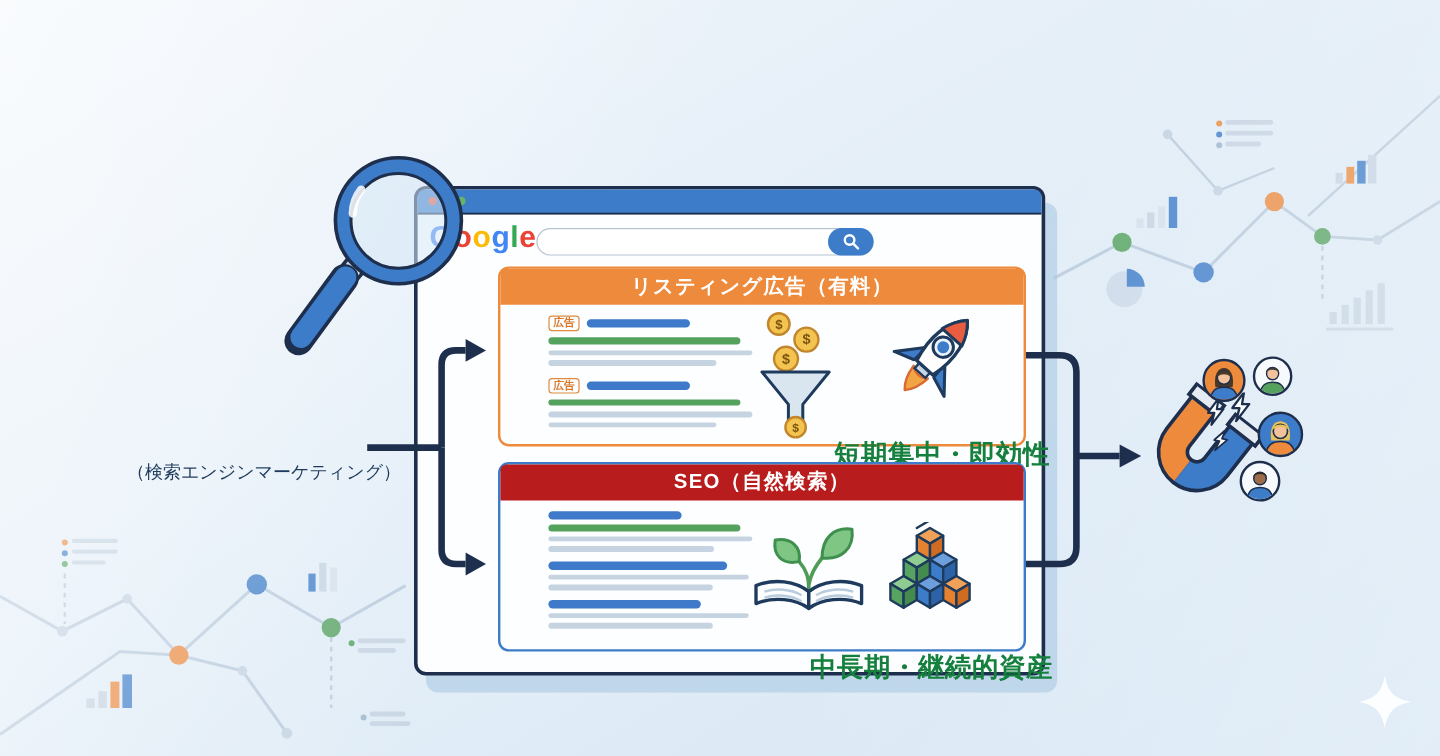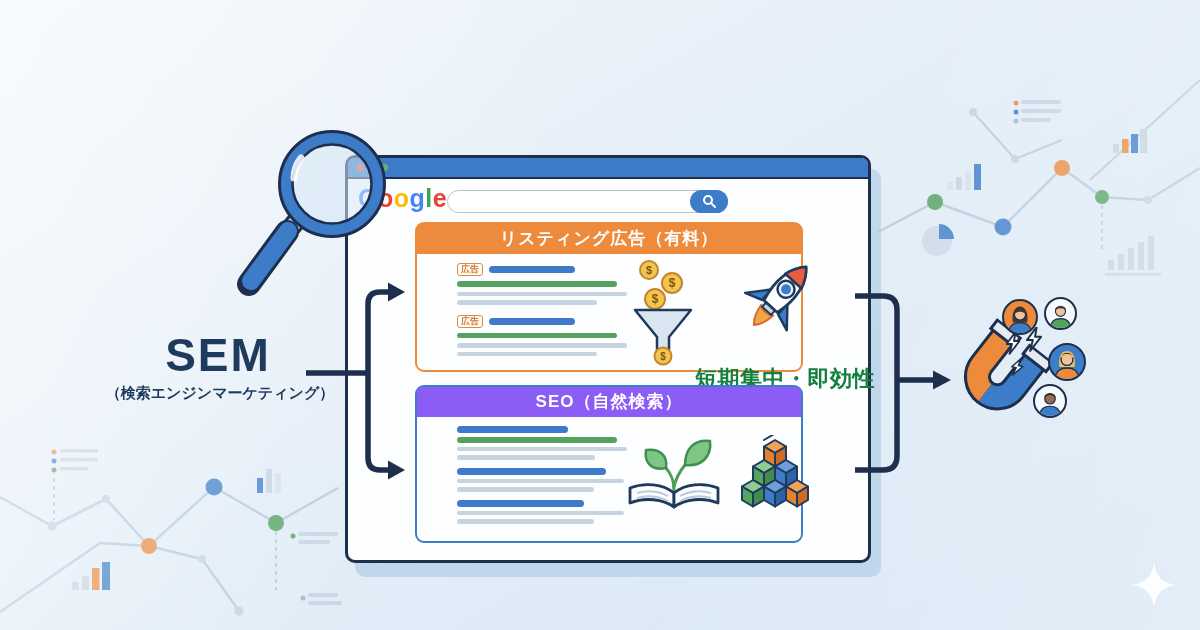--- a/index.html
+++ b/index.html
@@ -22,21 +22,21 @@
   .dots{position:absolute;left:9px;top:6px;display:flex;gap:5px;}
   .dot{width:7px;height:7px;border-radius:50%;}
   .dot.r{background:#E25C4A}.dot.y{background:#E9C14D}.dot.g{background:#67B26B}
   .glogo{position:absolute;left:10px;top:26px;font-size:25px;font-weight:700;letter-spacing:.5px;}
   .searchbar{position:absolute;left:99px;top:32px;width:281px;height:23px;background:#fff;
     border:1.5px solid #B6C3D1;border-radius:12px;box-sizing:border-box;}
   .searchbtn{position:absolute;right:-1px;top:-1px;width:38px;height:23px;background:#3D7CC9;
     border-radius:12px;display:flex;align-items:center;justify-content:center;}
 
   
-  .panel{position:absolute;left:67px;width:388px;background:#FDFEFF;border-radius:9px;box-sizing:border-box;}
+  .panel{position:absolute;left:67px;width:440px;background:#FDFEFF;border-radius:9px;box-sizing:border-box;}
   .panel.listing{top:64px;height:150px;border:2.5px solid #ED8A3C;}
   .panel.seo{top:227px;height:158px;border:2.5px solid #3D7CC9;}
   .panel-header{height:30px;line-height:30px;text-align:center;color:#fff;
     font-size:17px;font-weight:800;letter-spacing:1px;border-radius:5px 5px 0 0;}
   .panel-body{position:relative;height:calc(100% - 30px);}
   .serp{position:absolute;left:11px;top:9px;margin-left:29px;}
   .bar{display:block;border-radius:3px;background:#C6D4E2;}
   .bar.blue{background:#3E7AC9;height:7px;border-radius:3.5px;}
   .bar.green{background:#55A25F;height:5.5px;}
   .bar.gray{height:4.5px;}
@@ -47,21 +47,21 @@
   .caption{position:absolute;font-size:22px;font-weight:800;color:#15803d;
     letter-spacing:.5px;white-space:nowrap;}
   .cap-listing{left:278px;top:110px;}
   .cap-seo{left:258px;top:124px;}
   .icon-abs{position:absolute;}
 
   
   .sem-big{position:absolute;left:118px;top:328px;width:200px;text-align:center;z-index:3;
     font-size:46px;font-weight:900;color:#1E3A5C;letter-spacing:2px;}
   .sem-sub{position:absolute;left:100px;top:384px;width:240px;text-align:center;z-index:3;
-    font-size:15px;font-weight:700;color:#1E3A5C;}
+    font-size:15px;font-weight:400;color:#1E3A5C;}
   .connectors{position:absolute;left:0;top:0;z-index:3;pointer-events:none;}
 
   
   .magnifier{position:absolute;left:235px;top:118px;z-index:4;}
 
   
   .magnet{position:absolute;left:945px;top:330px;width:100px;height:100px;z-index:3;
     transform:rotate(38deg);}
   .bolt{position:absolute;z-index:3;}
   .avatar{position:absolute;border-radius:50%;border:2.5px solid #1E2F4D;overflow:hidden;
@@ -238,21 +238,21 @@
             <circle cx="41" cy="33" r="8.5" fill="#EAF2FA" stroke="#1E3A5C" stroke-width="2.5"></circle>
             <circle cx="41" cy="33" r="5" fill="#3D7CC9"></circle>
           </g>
         </svg>
 
         <div class="caption cap-listing">短期集中・即効性</div>
       </div>
     </div>
 
     <div class="panel seo">
-      <div class="panel-header" style="background-color: #8b5cf6; text-align: center;">SEO（自然検索）</div>
+      <div class="panel-header" style="background-color: #b91c1c; text-align: center;">SEO（自然検索）</div>
       <div class="panel-body">
         <div class="serp">
           <span class="bar blue" style="width:111px"></span>
           <span class="bar green mt4" style="width:160px"></span>
           <span class="bar gray mt4" style="width:170px"></span>
           <span class="bar gray mt4" style="width:138px"></span>
           <span class="bar blue mt8" style="width:149px"></span>
           <span class="bar gray mt4" style="width:167px"></span>
           <span class="bar gray mt4" style="width:137px"></span>
           <span class="bar blue mt8" style="width:127px"></span>
@@ -295,20 +295,21 @@
             <path d="M29 51.5 l0 13.5 -11 6.5 0 -13.5 Z" fill="#448C4E"></path>
             <path d="M29 45 l11 6.5 11 -6.5 -11 -6.5 Z" transform="translate(0,6.5)" fill="#6E9FDD"></path>
             <path d="M29 51.5 l0 13.5 11 6.5 0 -13.5 Z" fill="#3D7CC9"></path>
             <path d="M51 51.5 l0 13.5 -11 6.5 0 -13.5 Z" fill="#2E62A6"></path>
             <path d="M51 45 l11 6.5 11 -6.5 -11 -6.5 Z" transform="translate(0,6.5)" fill="#F2A258"></path>
             <path d="M51 51.5 l0 13.5 11 6.5 0 -13.5 Z" fill="#E5812F"></path>
             <path d="M73 51.5 l0 13.5 -11 6.5 0 -13.5 Z" fill="#D06B22"></path>
           </g>
         </svg>
 
+        <div class="caption cap-seo">中長期・継続的資産</div>
       </div>
     </div>
   </div>
 
   <svg class="connectors" width="1200" height="630" viewBox="0 0 1200 630">
     <g stroke="#1E2F4D" stroke-width="5.5" fill="none">
       <path d="M306 373 H368"></path>
       <path d="M368 373 V304 Q368 292 380 292 H388"></path>
       <path d="M368 373 V458 Q368 470 380 470 H388"></path>
     </g>
@@ -326,21 +327,20 @@
     <line x1="63" y1="101" x2="54" y2="112" stroke="#1E2F4D" stroke-width="20"></line>
     <line x1="63" y1="101" x2="55" y2="111" stroke="#CBD9E6" stroke-width="14"></line>
     <line x1="52" y1="114" x2="14" y2="166" stroke="#1E2F4D" stroke-width="24" stroke-linecap="round"></line>
     <line x1="53" y1="113" x2="16" y2="163" stroke="#3D7CC9" stroke-width="18" stroke-linecap="round"></line>
     <circle cx="97" cy="66" r="46" stroke="#3D7CC9" stroke-width="12" fill="none"></circle>
     <circle cx="97" cy="66" r="52.5" stroke="#1E2F4D" stroke-width="3" fill="none"></circle>
     <circle cx="97" cy="66" r="39.5" stroke="#1E2F4D" stroke-width="2.5" fill="none"></circle>
     <path d="M66 40 A33 33 0 0 0 59 60" stroke="#FFFFFF" stroke-width="7" stroke-linecap="round" fill="none" opacity="0.85"></path>
   </svg>
 
-  <div class="sem-big">SEM</div>
   <div class="sem-sub">（検索エンジンマーケティング）</div>
 
   <svg class="magnet" viewBox="0 0 100 100">
     <path d="M30 10 V46 A20 20 0 0 0 70 46 V10" stroke="#1E2F4D" stroke-width="27" fill="none"></path>
     <path d="M30 10 V46 A20 20 0 0 0 50 66" stroke="#ED8A3C" stroke-width="21" fill="none"></path>
     <path d="M50 66 A20 20 0 0 0 70 46 V10" stroke="#3D7CC9" stroke-width="21" fill="none"></path>
     <rect x="15" y="1" width="29" height="11" fill="#E4EBF3" stroke="#1E2F4D" stroke-width="3"></rect>
     <rect x="56" y="1" width="29" height="11" fill="#E4EBF3" stroke="#1E2F4D" stroke-width="3"></rect>
   </svg>
 

